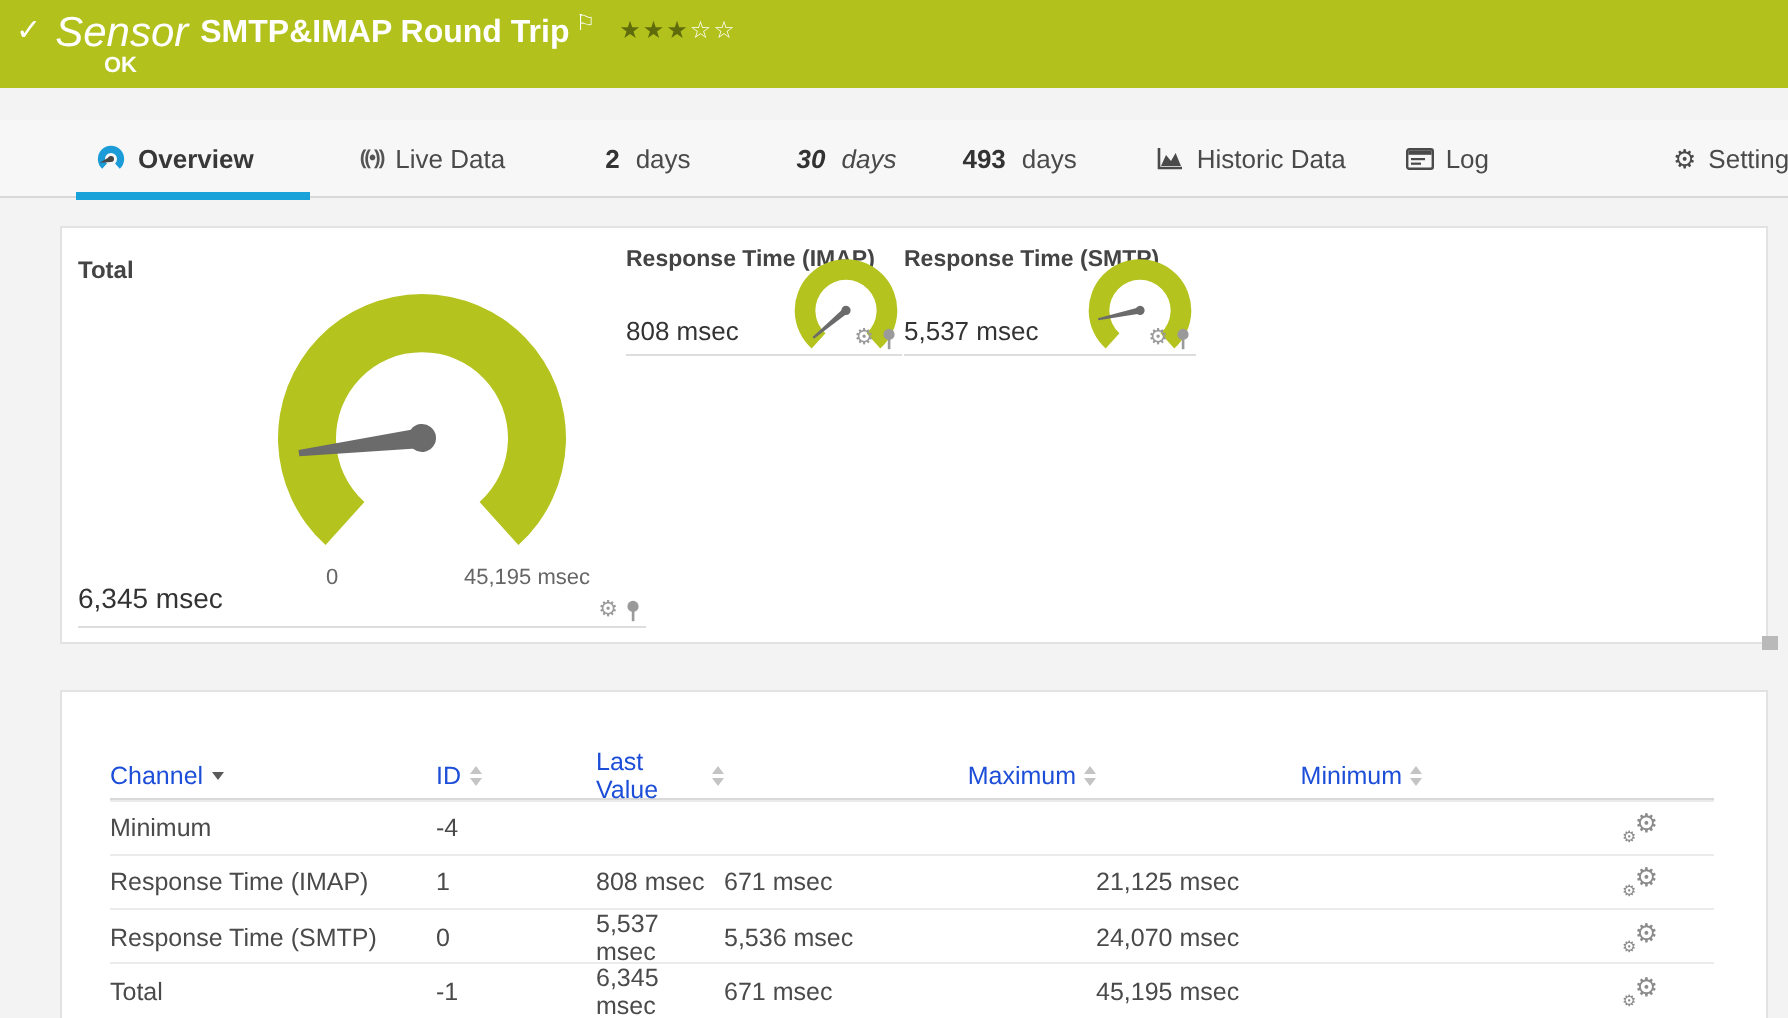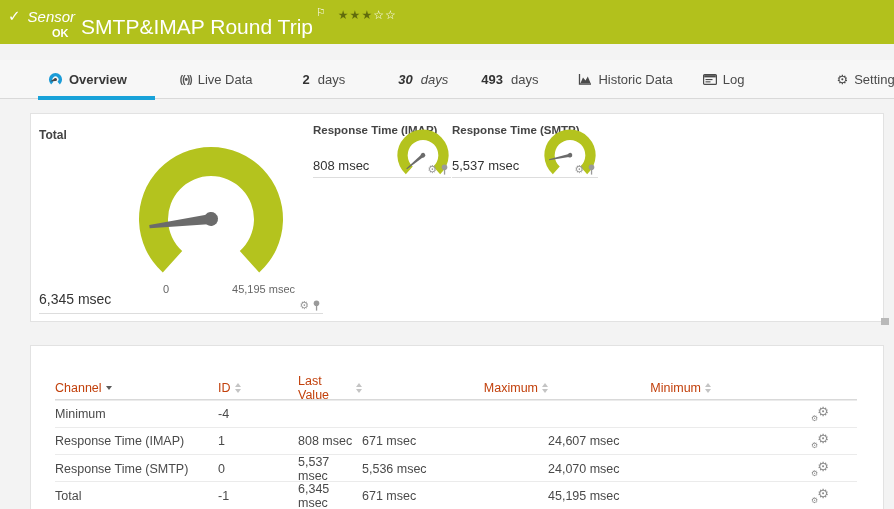--- a/index.html
+++ b/index.html
@@ -3,22 +3,22 @@
 <meta charset="utf-8">
 <style>
   * { margin:0; padding:0; box-sizing:border-box; }
   html,body { width:894px; height:509px; overflow:hidden; }
   body { font-family:"Liberation Sans","DejaVu Sans",sans-serif; background:#f3f3f3; position:relative; color:#444; }
 
   
   .sensor-header { position:absolute; top:0; left:0; width:894px; height:44px; background:#b2c11c; color:#fff; }
   .sh-row { position:absolute; top:6px; left:8px; display:flex; align-items:flex-start; }
   .sh-check { font-size:15px; font-weight:bold; margin-right:7px; line-height:20px; }
-  .sh-kind { font-style:italic; font-size:15px; line-height:22px; margin-right:6px; font-weight:400; }
-  .sh-title { font-size:21px; line-height:22px; font-weight:400;margin-top:10px; }
+  .sh-kind { font-style:italic; font-size:21px; line-height:22px; margin-right:6px; font-weight:400; }
+  .sh-title { font-size:16px; line-height:22px; font-weight:700; }
   .sh-flag { font-size:11px; line-height:11px; margin-left:3px; margin-top:1px; }
   .sh-stars { margin-left:12px; margin-top:2px; font-size:12px; letter-spacing:1px; }
   .sh-stars .filled { color:rgba(30,36,0,0.55); }
   .sh-stars .empty { color:#ffffff; }
   .sh-status { position:absolute; top:27px; left:52px; font-size:11px; font-weight:bold; }
 
   
   .tabbar { position:absolute; top:60px; left:0; width:894px; height:39px; background:#f7f7f7; border-bottom:1px solid #d9d9d9; display:flex; align-items:flex-start; padding-left:48px; font-size:13px; color:#4a4a4a; }
   .tab { position:relative; display:inline-flex; align-items:center; gap:6px; height:39px; cursor:pointer; white-space:nowrap; }
   .tab .num { font-weight:bold; color:#333; margin-right:2px; }
@@ -50,21 +50,21 @@
   .card-sm { top:6px; height:58px; }
   .card-imap { left:282px; width:138px; }
   .card-smtp { left:421px; width:146px; }
   .card-sm .card-title { top:4px; font-size:11.5px; }
   .card-sm .card-value { bottom:4px; font-size:13px; }
   .gauge-sm { position:absolute; right:2px; top:9px; }
 
   
   .chtable { position:absolute; left:24px; right:26px; top:28px; font-size:12.5px; }
   .trow { display:grid; grid-template-columns:163px 80px 64px 186px 163px 1fr; align-items:center; height:27px; border-top:1px solid #ebebeb; color:#4a4a4a; }
-  .trow.thead { border-top:none; border-bottom:1px solid #d9d9d9; color:#c2410c; height:26px; }
+  .trow.thead { border-top:none; border-bottom:1px solid #d9d9d9; color:#1d4ed8; height:26px; }
   .cell-r { text-align:left; }
   .hcell { display:flex; align-items:center; gap:4px; cursor:pointer; }
   .hcell.cell-r { justify-content:flex-end; }
   .arr-desc { width:0; height:0; border-left:3.5px solid transparent; border-right:3.5px solid transparent; border-top:4.5px solid #5a5a5a; display:inline-block; }
   .arr-both { display:inline-flex; flex-direction:column; gap:2px; }
   .arr-both i { display:block; width:0; height:0; border-left:3.5px solid transparent; border-right:3.5px solid transparent; }
   .arr-both .up { border-bottom:4px solid #c4c4c4; }
   .arr-both .dn { border-top:4px solid #c4c4c4; }
   .gearpair { position:relative; display:inline-block; width:18px; height:16px; justify-self:end; margin-right:28px; cursor:pointer; }
   .gearpair .g1 { position:absolute; right:0; top:-1px; font-size:13px; color:#8c8c8c; line-height:14px; }
@@ -246,21 +246,21 @@
           <span class="g1">⚙</span>
           <span class="g2">⚙</span>
         </span>
     </div>
 
     <div class="trow">
       <div>Response Time (IMAP)</div>
       <div>1</div>
       <div class="cell-r">808 msec</div>
       <div class="cell-r">671 msec</div>
-      <div class="cell-r">24,607 msec</div>
+      <div class="cell-r">21,125 msec</div>
       <span class="gearpair">
           <span class="g1">⚙</span>
           <span class="g2">⚙</span>
         </span>
     </div>
 
     <div class="trow">
       <div>Response Time (SMTP)</div>
       <div>0</div>
       <div class="cell-r">5,537 msec</div>

